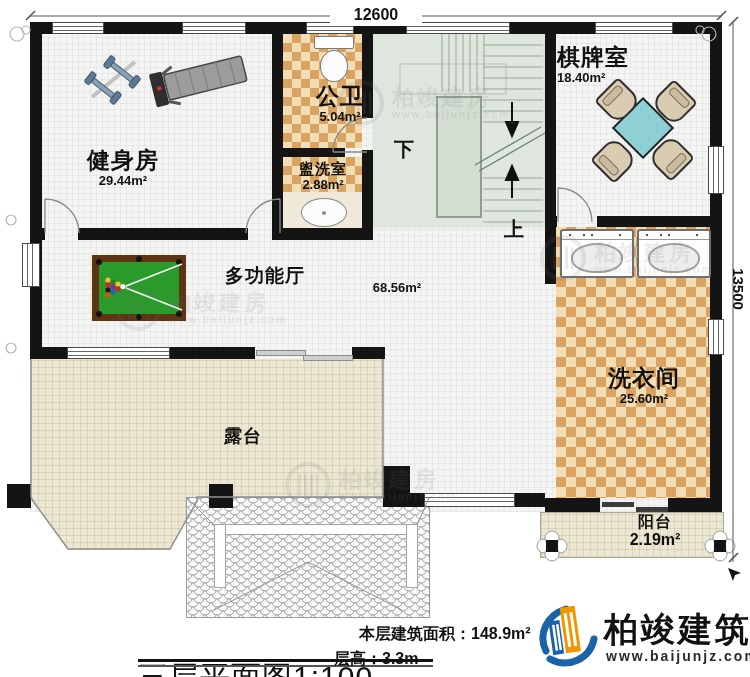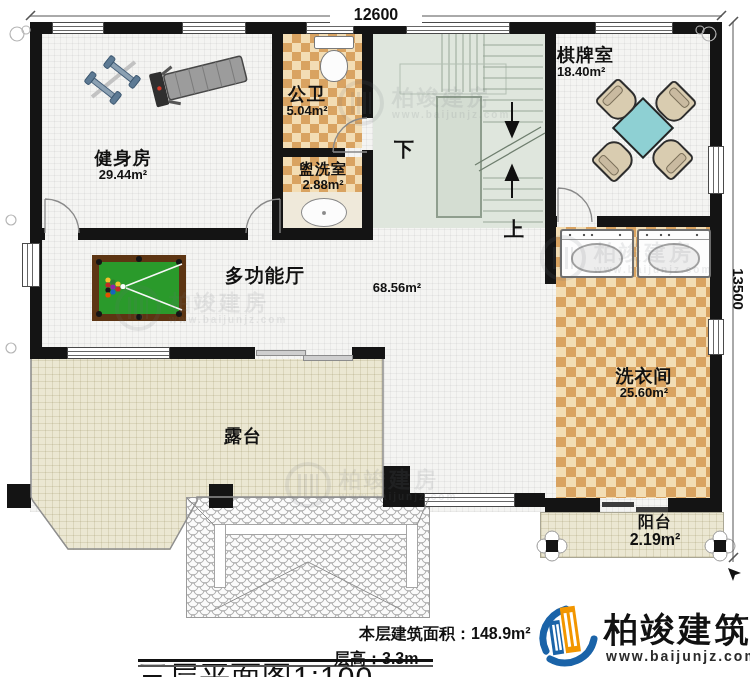--- a/index.html
+++ b/index.html
@@ -16,21 +16,21 @@
     background-size:18px 18px;background-position:0 0,9px 9px;}
   .stairbg{background:#dfe6dd;}
   .outdoor{background-color:#ebe7d2;
     background-image:repeating-linear-gradient(0deg,rgba(140,130,80,.18) 0 1px,transparent 1px 7px),
                      repeating-linear-gradient(90deg,rgba(140,130,80,.18) 0 1px,transparent 1px 7px);}
   .winh{position:absolute;background:#fff;border:1px solid #4a4a4a;box-sizing:border-box;
     background-image:linear-gradient(to bottom,transparent 3px,#666 3px,#666 4px,transparent 4px,transparent 7px,#666 7px,#666 8px,transparent 8px);}
   .winv{position:absolute;background:#fff;border:1px solid #4a4a4a;box-sizing:border-box;
     background-image:linear-gradient(to right,transparent 4px,#666 4px,#666 5px,transparent 5px,transparent 9px,#666 9px,#666 10px,transparent 10px);}
   .roomlabel{position:absolute;text-align:center;font-weight:bold;line-height:1.12;}
-  .roomlabel .nm{font-size:18px;letter-spacing:1px;}
+  .roomlabel .nm{font-size:23px;letter-spacing:1px;}
   .roomlabel .ar{font-size:13px;}
   .slide{position:absolute;background:#cfcfcf;border:1px solid #8c8c8c;}
   .slide.dark{background:#3c3c3c;border:none;}
   .washer{position:absolute;width:70px;height:45px;background:#fdfdfd;border:2px solid #6f6f6f;border-radius:3px;}
   .washer .panel{position:absolute;left:0;top:0;right:0;height:8px;border-bottom:1px solid #9a9a9a;
     background:radial-gradient(circle at 8px 4px,#555 1.2px,transparent 1.6px),
                radial-gradient(circle at 22px 4px,#555 1.2px,transparent 1.6px),
                radial-gradient(circle at 30px 4px,#555 1.2px,transparent 1.6px),
                radial-gradient(circle at 58px 4px,#555 1.2px,transparent 1.6px);}
   .washer .drum{position:absolute;left:9px;right:9px;top:12px;bottom:3px;background:#ededed;border:2px solid #a0a0a0;
@@ -295,21 +295,21 @@
     <div>
         <div class="t">柏竣建房</div>
          <div class="u">www.baijunjz.com</div>
       </div>
   </div>
 
   <div class="roomlabel" style="left:77px;top:148px;width:92px;">
     <div class="nm">健身房</div>
     <div class="ar">29.44m²</div>
   </div>
-  <div class="roomlabel" style="left:269px;top:84px;width:76px;">
+  <div class="roomlabel" style="left:302px;top:84px;width:76px;">
     <div class="nm">公卫</div>
     <div class="ar">5.04m²</div>
   </div>
   <div class="roomlabel" style="left:283px;top:161px;width:80px;">
     <div class="nm" style="font-size:15px;">盥洗室</div>
     <div class="ar">2.88m²</div>
   </div>
   <div class="roomlabel" style="left:557px;top:45px;width:92px;text-align:left;">
     <div class="nm">棋牌室</div>
     <div class="ar">18.40m²</div>

